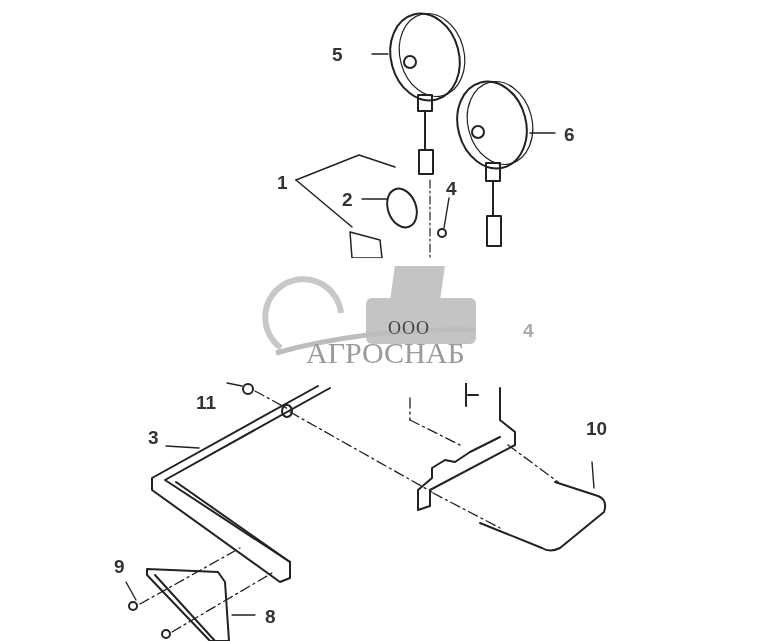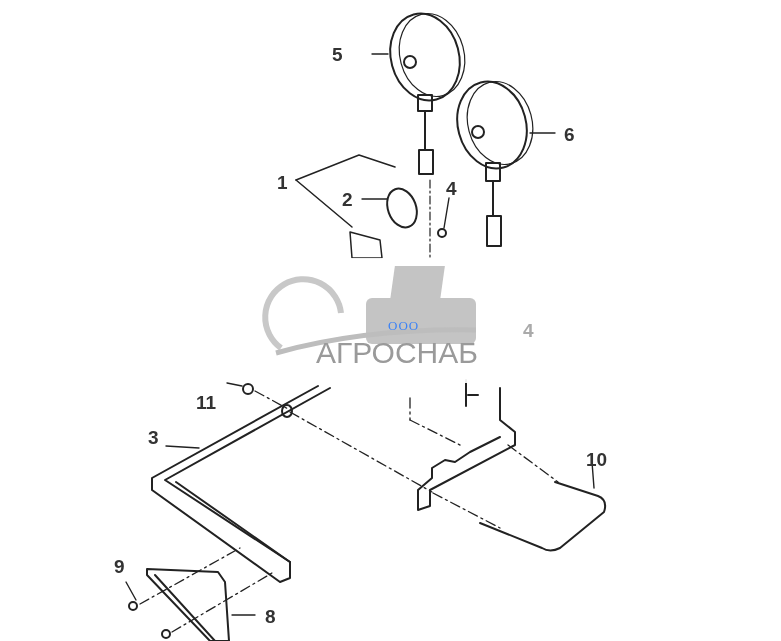--- a/index.html
+++ b/index.html
@@ -1,21 +1,21 @@
 <!DOCTYPE html>
 <html><head>
 <meta charset="utf-8">
 <style>
   html,body{margin:0;padding:0;background:#fff;}
   #stage{position:relative;width:781px;height:641px;overflow:hidden;background:#fff;font-family:"Liberation Sans",sans-serif;}
   svg{position:absolute;left:0;top:0;}
   .callout{position:absolute;font-weight:bold;font-size:19px;color:#333;font-family:"Liberation Sans",sans-serif;}
   .wm{position:absolute;left:246px;top:258px;width:290px;height:125px;background:rgba(255,255,255,0.92);}
-  .wm-ooo{position:absolute;left:388px;top:318px;font-family:"Liberation Serif",serif;font-size:13px;color:#3b82f6;letter-spacing:1px;}
-  .wm-name{position:absolute;left:316px;top:336px;font-family:Liberation Sans, sans-serif;font-size:30px;color:#9a9a9a;letter-spacing:0px;}
+  .wm-ooo{position:absolute;left:388px;top:318px;font-family:"Liberation Serif",serif;font-size:18px;color:#404040;letter-spacing:1px;}
+  .wm-name{position:absolute;left:306px;top:336px;font-family:Liberation Serif, serif;font-size:30px;color:#9a9a9a;letter-spacing:0px;}
 </style>
 </head>
 <body>
 
 <div id="stage">
   <svg width="781" height="641" viewBox="0 0 781 641">
     <g fill="none" stroke="#222" stroke-width="2" stroke-linejoin="round" stroke-linecap="round">
 
       <g>
         <ellipse cx="425" cy="57" rx="34" ry="44" transform="rotate(-15 425 57)"></ellipse>
@@ -119,16 +119,16 @@
   <div class="wm-name">АГРОСНАБ</div>
 
   <div class="callout" style="left:277px;top:172px">1</div>
   <div class="callout" style="left:342px;top:189px">2</div>
   <div class="callout" style="left:446px;top:178px">4</div>
   <div class="callout" style="left:332px;top:44px">5</div>
   <div class="callout" style="left:564px;top:124px">6</div>
   <div class="callout" style="left:523px;top:320px;color:#aaa">4</div>
   <div class="callout" style="left:196px;top:392px">11</div>
   <div class="callout" style="left:148px;top:427px">3</div>
-  <div class="callout" style="left:586px;top:449px">10</div>
+  <div class="callout" style="left:586px;top:418px">10</div>
   <div class="callout" style="left:114px;top:556px">9</div>
   <div class="callout" style="left:265px;top:606px">8</div>
 </div>
 
 </body></html>

